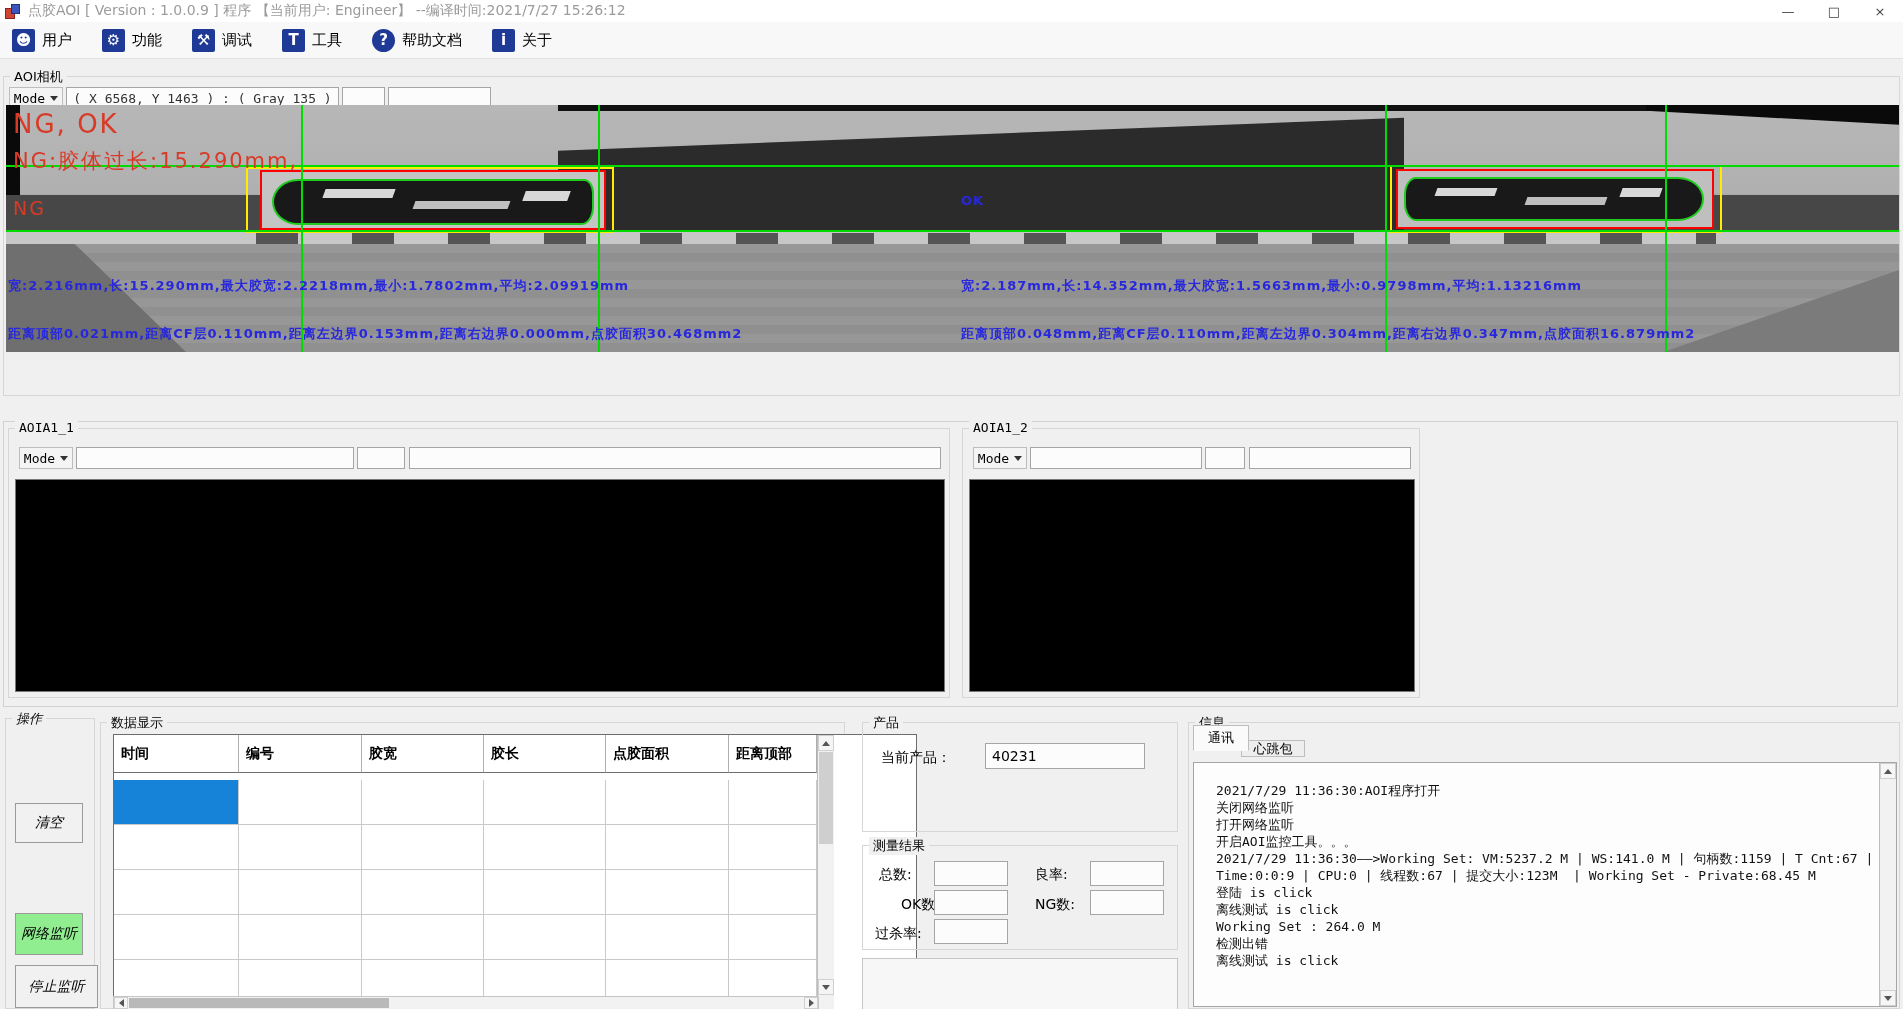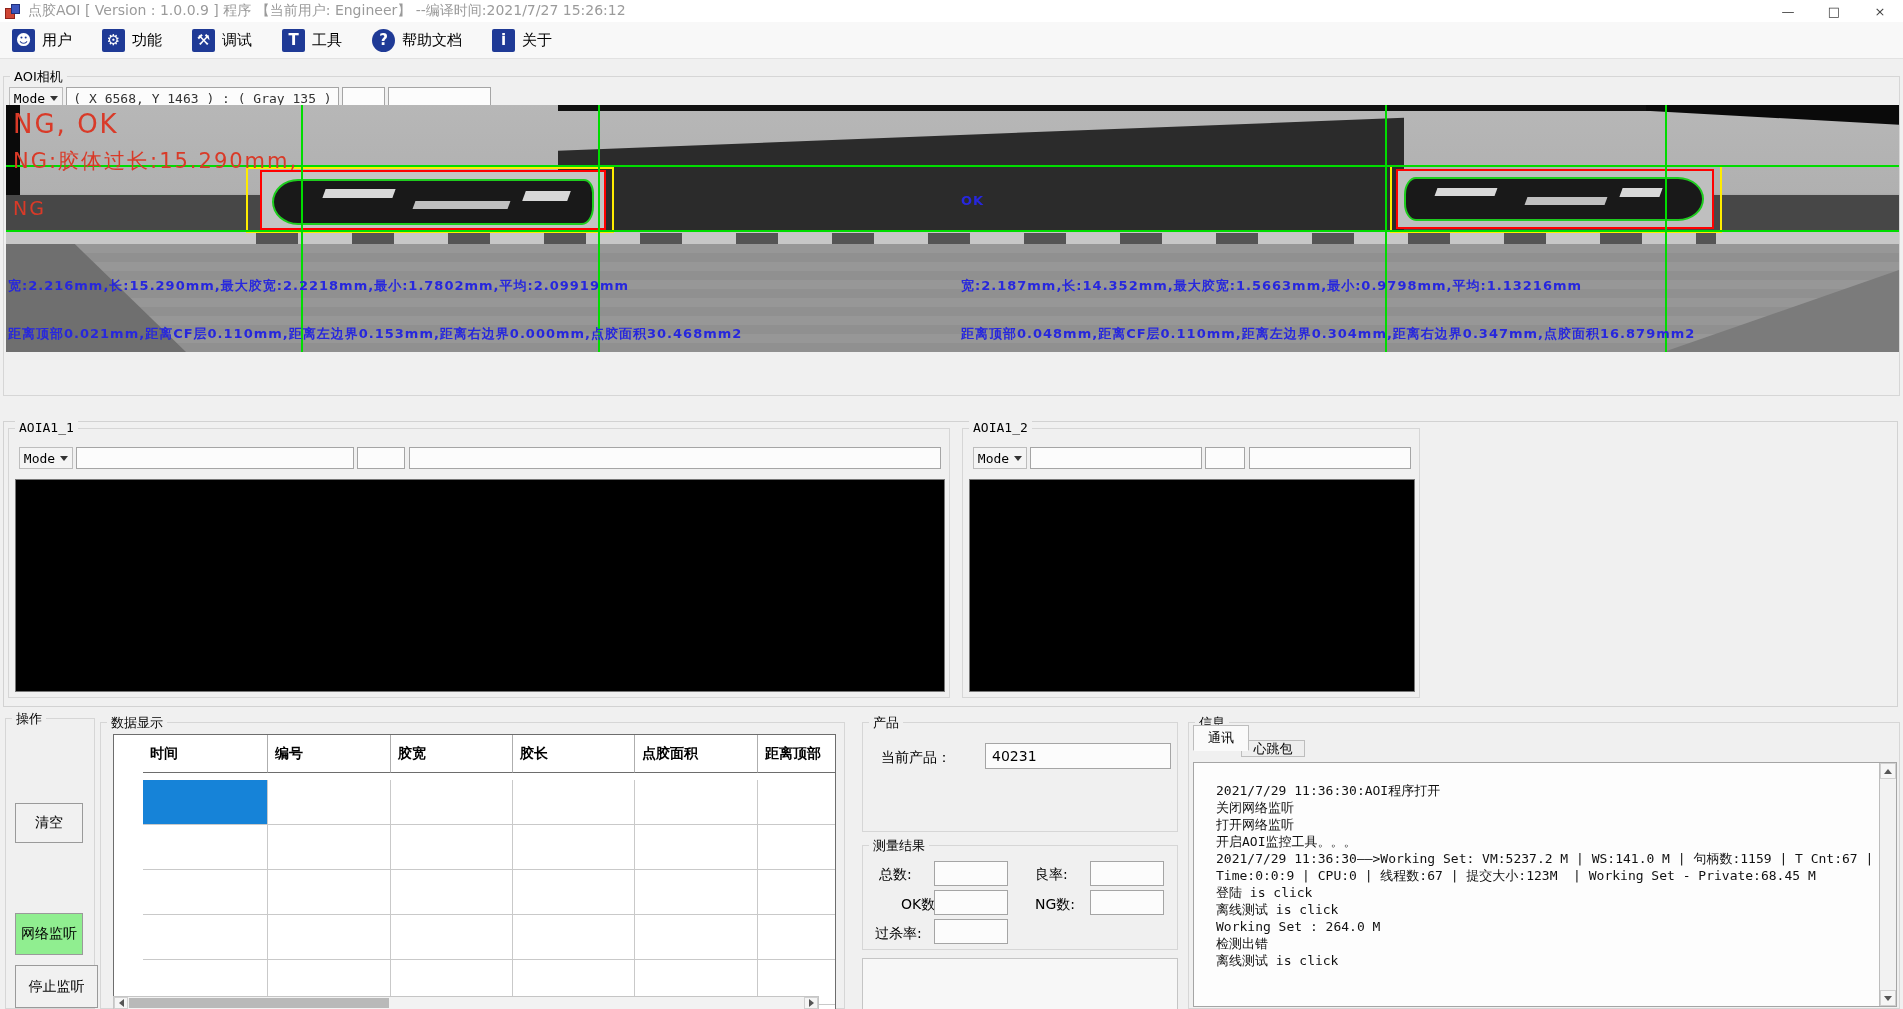--- a/index.html
+++ b/index.html
@@ -210,30 +210,30 @@
     <div class="mode-btn mono" style="left:10px;top:18px;width:54px;">
       <span>Mode</span>
       <span class="tri-down"></span>
     </div>
     <div class="field" style="left:67px;top:18px;width:172px;height:22px;"></div>
     <div class="field" style="left:242px;top:18px;width:40px;height:22px;"></div>
     <div class="field" style="left:286px;top:18px;width:162px;height:22px;"></div>
     <div class="black-view" style="left:6px;top:50px;width:446px;height:213px;"></div>
   </div>
 
-  <div class="groupbox" style="left:5px;top:718px;width:90px;height:291px;">
+  <div class="groupbox" style="left:5px;top:718px;width:90px;height:291px;font-style:italic;">
     <span class="gb-label">操作</span>
     <div class="btn" style="left:9px;top:84px;width:68px;height:40px;">清空</div>
     <div class="btn" style="left:9px;top:194px;width:68px;height:42px;background:#90ee90;">网络监听</div>
     <div class="btn" style="left:9px;top:246px;width:83px;height:43px;">停止监听</div>
   </div>
 
   <div class="groupbox" style="left:100px;top:722px;width:745px;height:287px;">
     <span class="gb-label">数据显示</span>
-    <div class="dtable" style="left:12px;top:11px;width:723px;height:276px;padding-left:29px;">
+    <div class="dtable" style="left:12px;top:11px;width:804px;height:276px;">
       <div class="dt-grid">
         <div class="hcell">时间</div>
         <div class="hcell">编号</div>
         <div class="hcell">胶宽</div>
         <div class="hcell">胶长</div>
         <div class="hcell">点胶面积</div>
         <div class="hcell">距离顶部</div>
 
         <div class="cell sel"></div>
         <div class="cell"></div>
@@ -294,21 +294,21 @@
       <div class="hthumb" style="left:15px;width:260px;"></div>
       <div class="ha" style="right:0;">
           <span class="tri-right"></span>
         </div>
     </div>
   </div>
 
   <div class="groupbox" style="left:862px;top:722px;width:316px;height:110px;">
     <span class="gb-label">产品</span>
     <span class="label14" style="left:18px;top:26px;">当前产品：</span>
-    <div class="field" style="left:122px;top:20px;width:186px;height:26px;padding-left:6px;font-size:14px;color:#000;">40231</div>
+    <div class="field" style="left:122px;top:20px;width:160px;height:26px;padding-left:6px;font-size:14px;color:#000;">40231</div>
   </div>
 
   <div class="groupbox" style="left:862px;top:845px;width:316px;height:105px;">
     <span class="gb-label">测量结果</span>
     <span class="label14" style="left:16px;top:20px;">总数:</span>
     <div class="field" style="left:71px;top:15px;width:74px;height:25px;"></div>
     <span class="label14" style="left:172px;top:20px;">良率:</span>
     <div class="field" style="left:227px;top:15px;width:74px;height:25px;"></div>
     <span class="label14" style="left:16px;top:50px;margin-left:22px;">OK数:</span>
     <div class="field" style="left:71px;top:44px;width:74px;height:25px;"></div>

